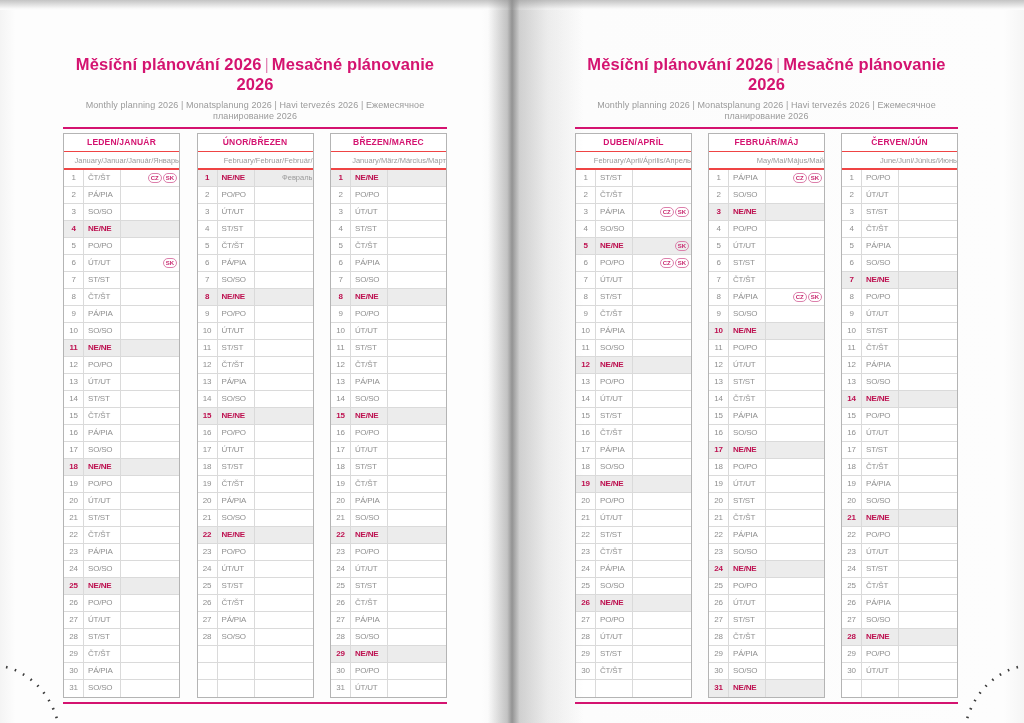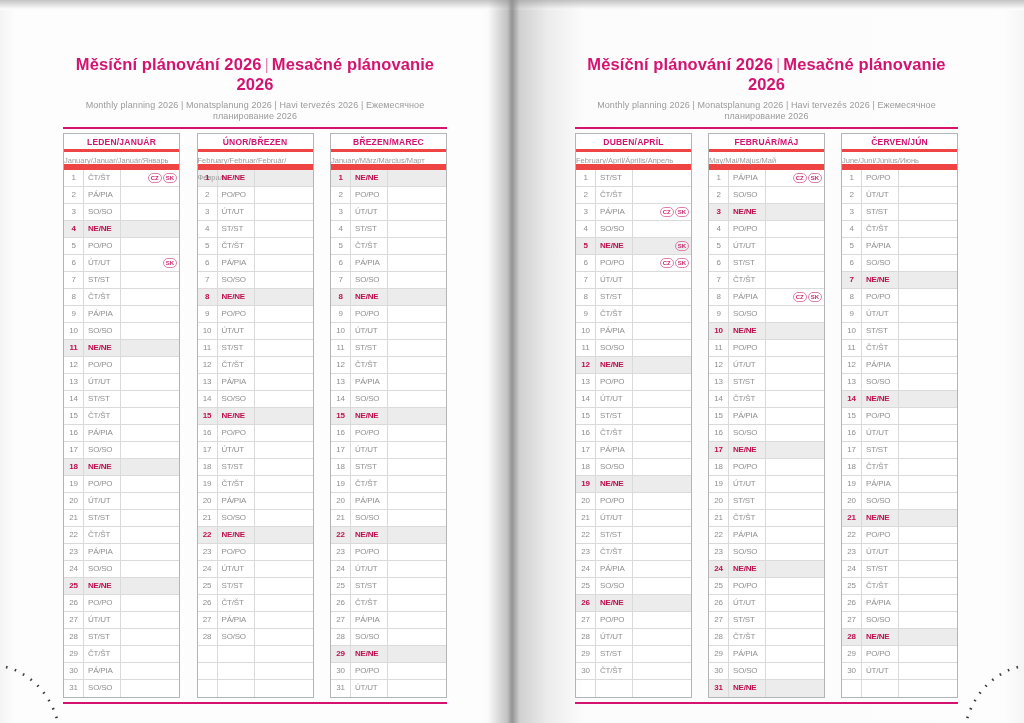--- a/index.html
+++ b/index.html
@@ -23,23 +23,23 @@
   .page-header { margin-top:44px; text-align:center; }
   .title { font-size:16.5px; font-weight:bold; letter-spacing:.1px; line-height:20px; color:var(--accent); }
   .title .sep { font-weight:normal; color:var(--accent-light); padding:0 3px; }
   .subtitle { margin-top:6px; font-size:9px; line-height:11px; color:#9a9a9a; letter-spacing:.1px; }
   .rule { height:2px; background:var(--accent); margin-top:5px; }
   .bottom-rule { height:2px; background:var(--accent); margin-top:4px; }
 
   .months { margin-top:4px; display:flex; justify-content:space-between; }
   .month { width:117px; border:1px solid #b4b4b4; background:#fff; }
   .m-name { height:18px; line-height:17px; text-align:center; font-size:8.5px; font-weight:bold;
-            color:var(--accent); border-bottom:3px solid #ef4444; letter-spacing:.2px; }
-  .m-sub  { height:18px; line-height:17px; text-align:left; font-size:7.5px; color:#9b9b9b;
-            border-bottom:6px solid #ef4444; }
+            color:var(--accent); border-bottom:1px solid #ef4444; letter-spacing:.2px; }
+  .m-sub  { height:18px; line-height:17px; text-align:right; font-size:7.5px; color:#9b9b9b;
+            border-bottom:2px solid #ef4444; }
   .d-row { display:flex; height:17px; border-bottom:1px solid #dadada; background:#fff; }
   .d-row.last { border-bottom:none; }
   .d-row.sun { background:#ececec; }
   .d-num { width:20px; text-align:center; line-height:16px; font-size:8px; color:#8f8f8f;
            border-right:1px solid #dadada; letter-spacing:-.2px; }
   .d-day { width:37px; line-height:16px; font-size:8px; color:#8f8f8f; padding-left:4px;
            border-right:1px solid #dadada; letter-spacing:-.2px; }
   .sun .d-num, .sun .d-day { color:var(--sunday); font-weight:bold; }
   .d-note { flex:1; display:flex; justify-content:flex-end; align-items:center; gap:1px; padding-right:2px; }
   .badge { border:1px solid var(--badge-border); color:var(--badge-text); border-radius:6px;

